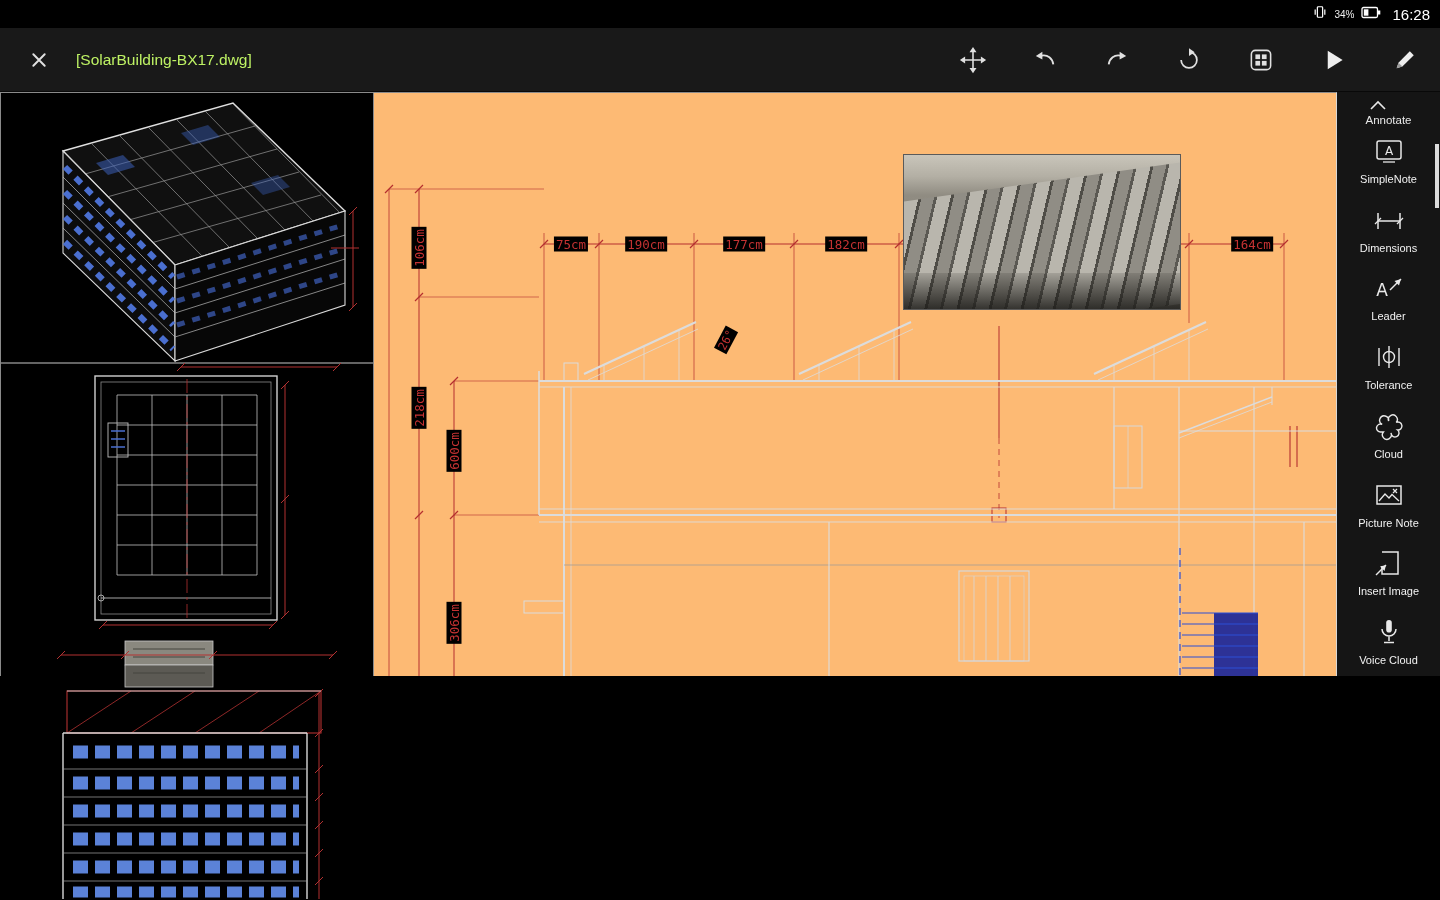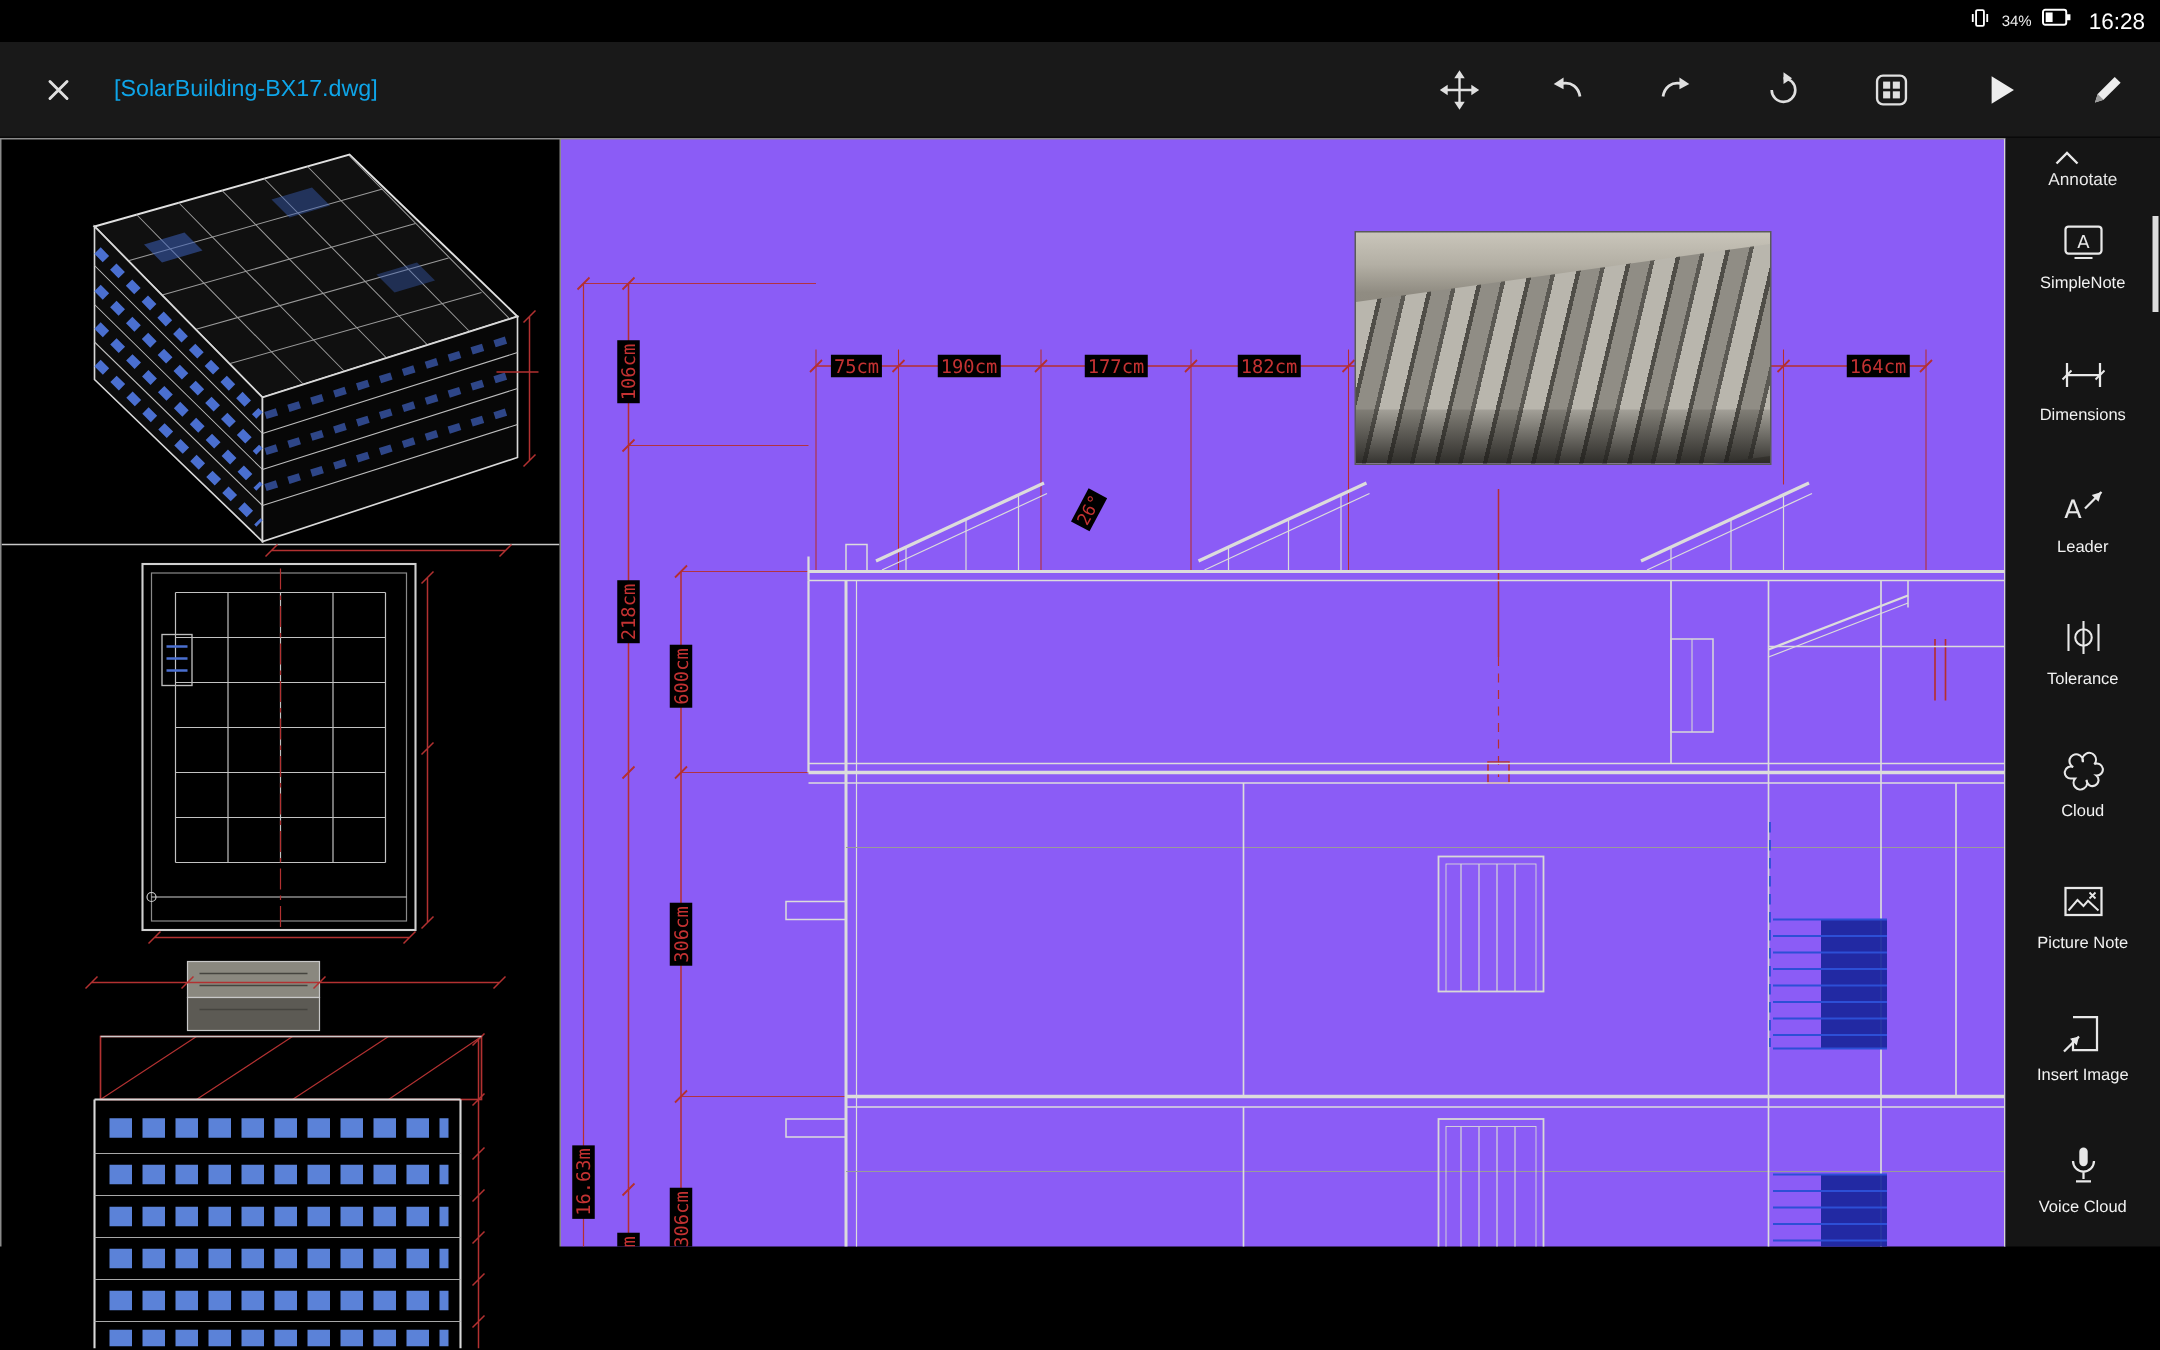--- a/index.html
+++ b/index.html
@@ -1,38 +1,38 @@
 <!DOCTYPE html>
 <html><head>
 <meta charset="utf-8">
 <style>
   * { margin:0; padding:0; box-sizing:border-box; }
   html,body { width:1440px; height:900px; background:#000; overflow:hidden;
               font-family:"Liberation Sans", sans-serif; }
-  .screen { width:1440px; height:831px; display:flex; flex-direction:column; background:#000; }
+  .screen { width:1440px; height:676px; display:flex; flex-direction:column; background:#000; }
 
   
   .status-bar { height:28px; background:#000; display:flex; align-items:center;
                 justify-content:flex-end; gap:7px; padding-right:10px; color:#fff; }
   .status-bar .pct { font-size:10px; color:#eee; }
   .status-bar .time { font-size:15px; color:#fff; margin-left:4px; }
 
   
   .toolbar { height:64px; background:#191919; display:flex; align-items:center;
              padding:0 14px 0 18px; border-bottom:1px solid #090909; }
   .tb-btn { width:42px; height:42px; display:flex; align-items:center; justify-content:center;
             background:transparent; border:none; cursor:pointer; }
-  .doc-title { color:#0ea5e9; font-size:15.5px; margin-left:16px; white-space:nowrap; }
+  .doc-title { color:#bef264; font-size:15.5px; margin-left:16px; white-space:nowrap; }
   .tb-right { margin-left:auto; display:flex; align-items:center; gap:30px; }
 
   
   .content { flex:1; display:flex; min-height:0; }
   .left-panel { width:374px; background:#000; border:1px solid #8a8a8a; border-bottom:none;
                 position:relative; flex:none; }
-  .canvas { flex:1; position:relative; background:#8b5cf6; border-top:1px solid #8a8a8a;
+  .canvas { flex:1; position:relative; background:#fdba74; border-top:1px solid #8a8a8a;
             border-right:1px solid #d8d8d8; overflow:hidden; }
   .canvas svg { position:absolute; left:0; top:0; }
 
   .dim-label { position:absolute; color:#c43232; font-family:"DejaVu Sans Mono", monospace;
                font-size:12.5px; background:#000; padding:0 2px; white-space:nowrap;
                transform:translate(-50%,-50%); z-index:3; }
   .dim-label.v { transform:translate(-50%,-50%) rotate(-90deg); }
   .dim-label.ang { transform:translate(-50%,-50%) rotate(-62deg); font-size:11.5px; }
 
   

